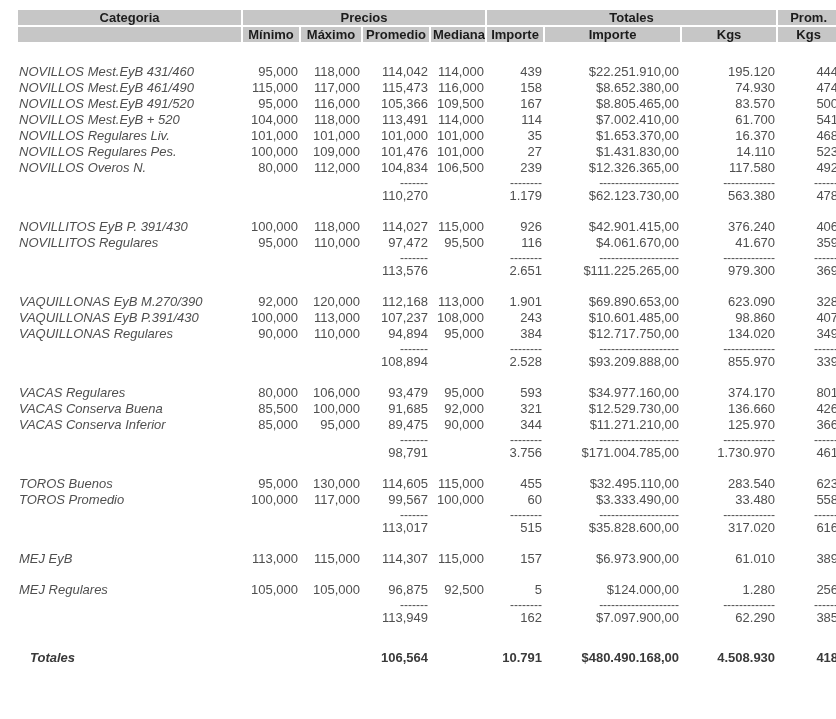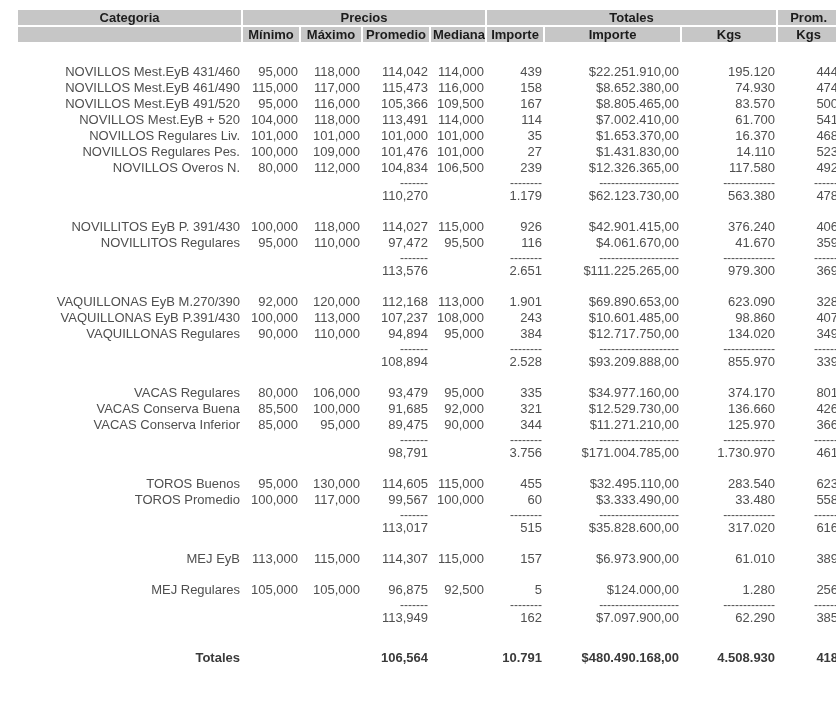--- a/index.html
+++ b/index.html
@@ -36,21 +36,21 @@
     overflow:hidden;
   }
   td{
     padding:0 2px;
     height:16px;
     line-height:16px;
     white-space:nowrap;
     overflow:hidden;
   }
   td.num{text-align:right;}
-  td.cat{text-align:right;}
+  td.cat{text-align:left;font-style:italic;}
   tr.dashes td{
     height:12px;
     line-height:10px;
     vertical-align:bottom;
     font-size:12px;
     letter-spacing:0;
   }
   tr.spacer td{height:auto;padding:0;}
   tr.totals td{
     font-weight:bold;
@@ -304,21 +304,21 @@
         </tr>
         <tr class="spacer">
           <td colspan="9" style="height: 15px;"></td>
         </tr>
         <tr>
           <td class="cat">VACAS Regulares</td>
           <td class="num">80,000</td>
           <td class="num">106,000</td>
           <td class="num">93,479</td>
           <td class="num">95,000</td>
-          <td class="num">335</td>
+          <td class="num">593</td>
           <td class="num">$34.977.160,00</td>
           <td class="num">374.170</td>
           <td class="num">801</td>
         </tr>
         <tr>
           <td class="cat">VACAS Conserva Buena</td>
           <td class="num">85,500</td>
           <td class="num">100,000</td>
           <td class="num">91,685</td>
           <td class="num">92,000</td>

